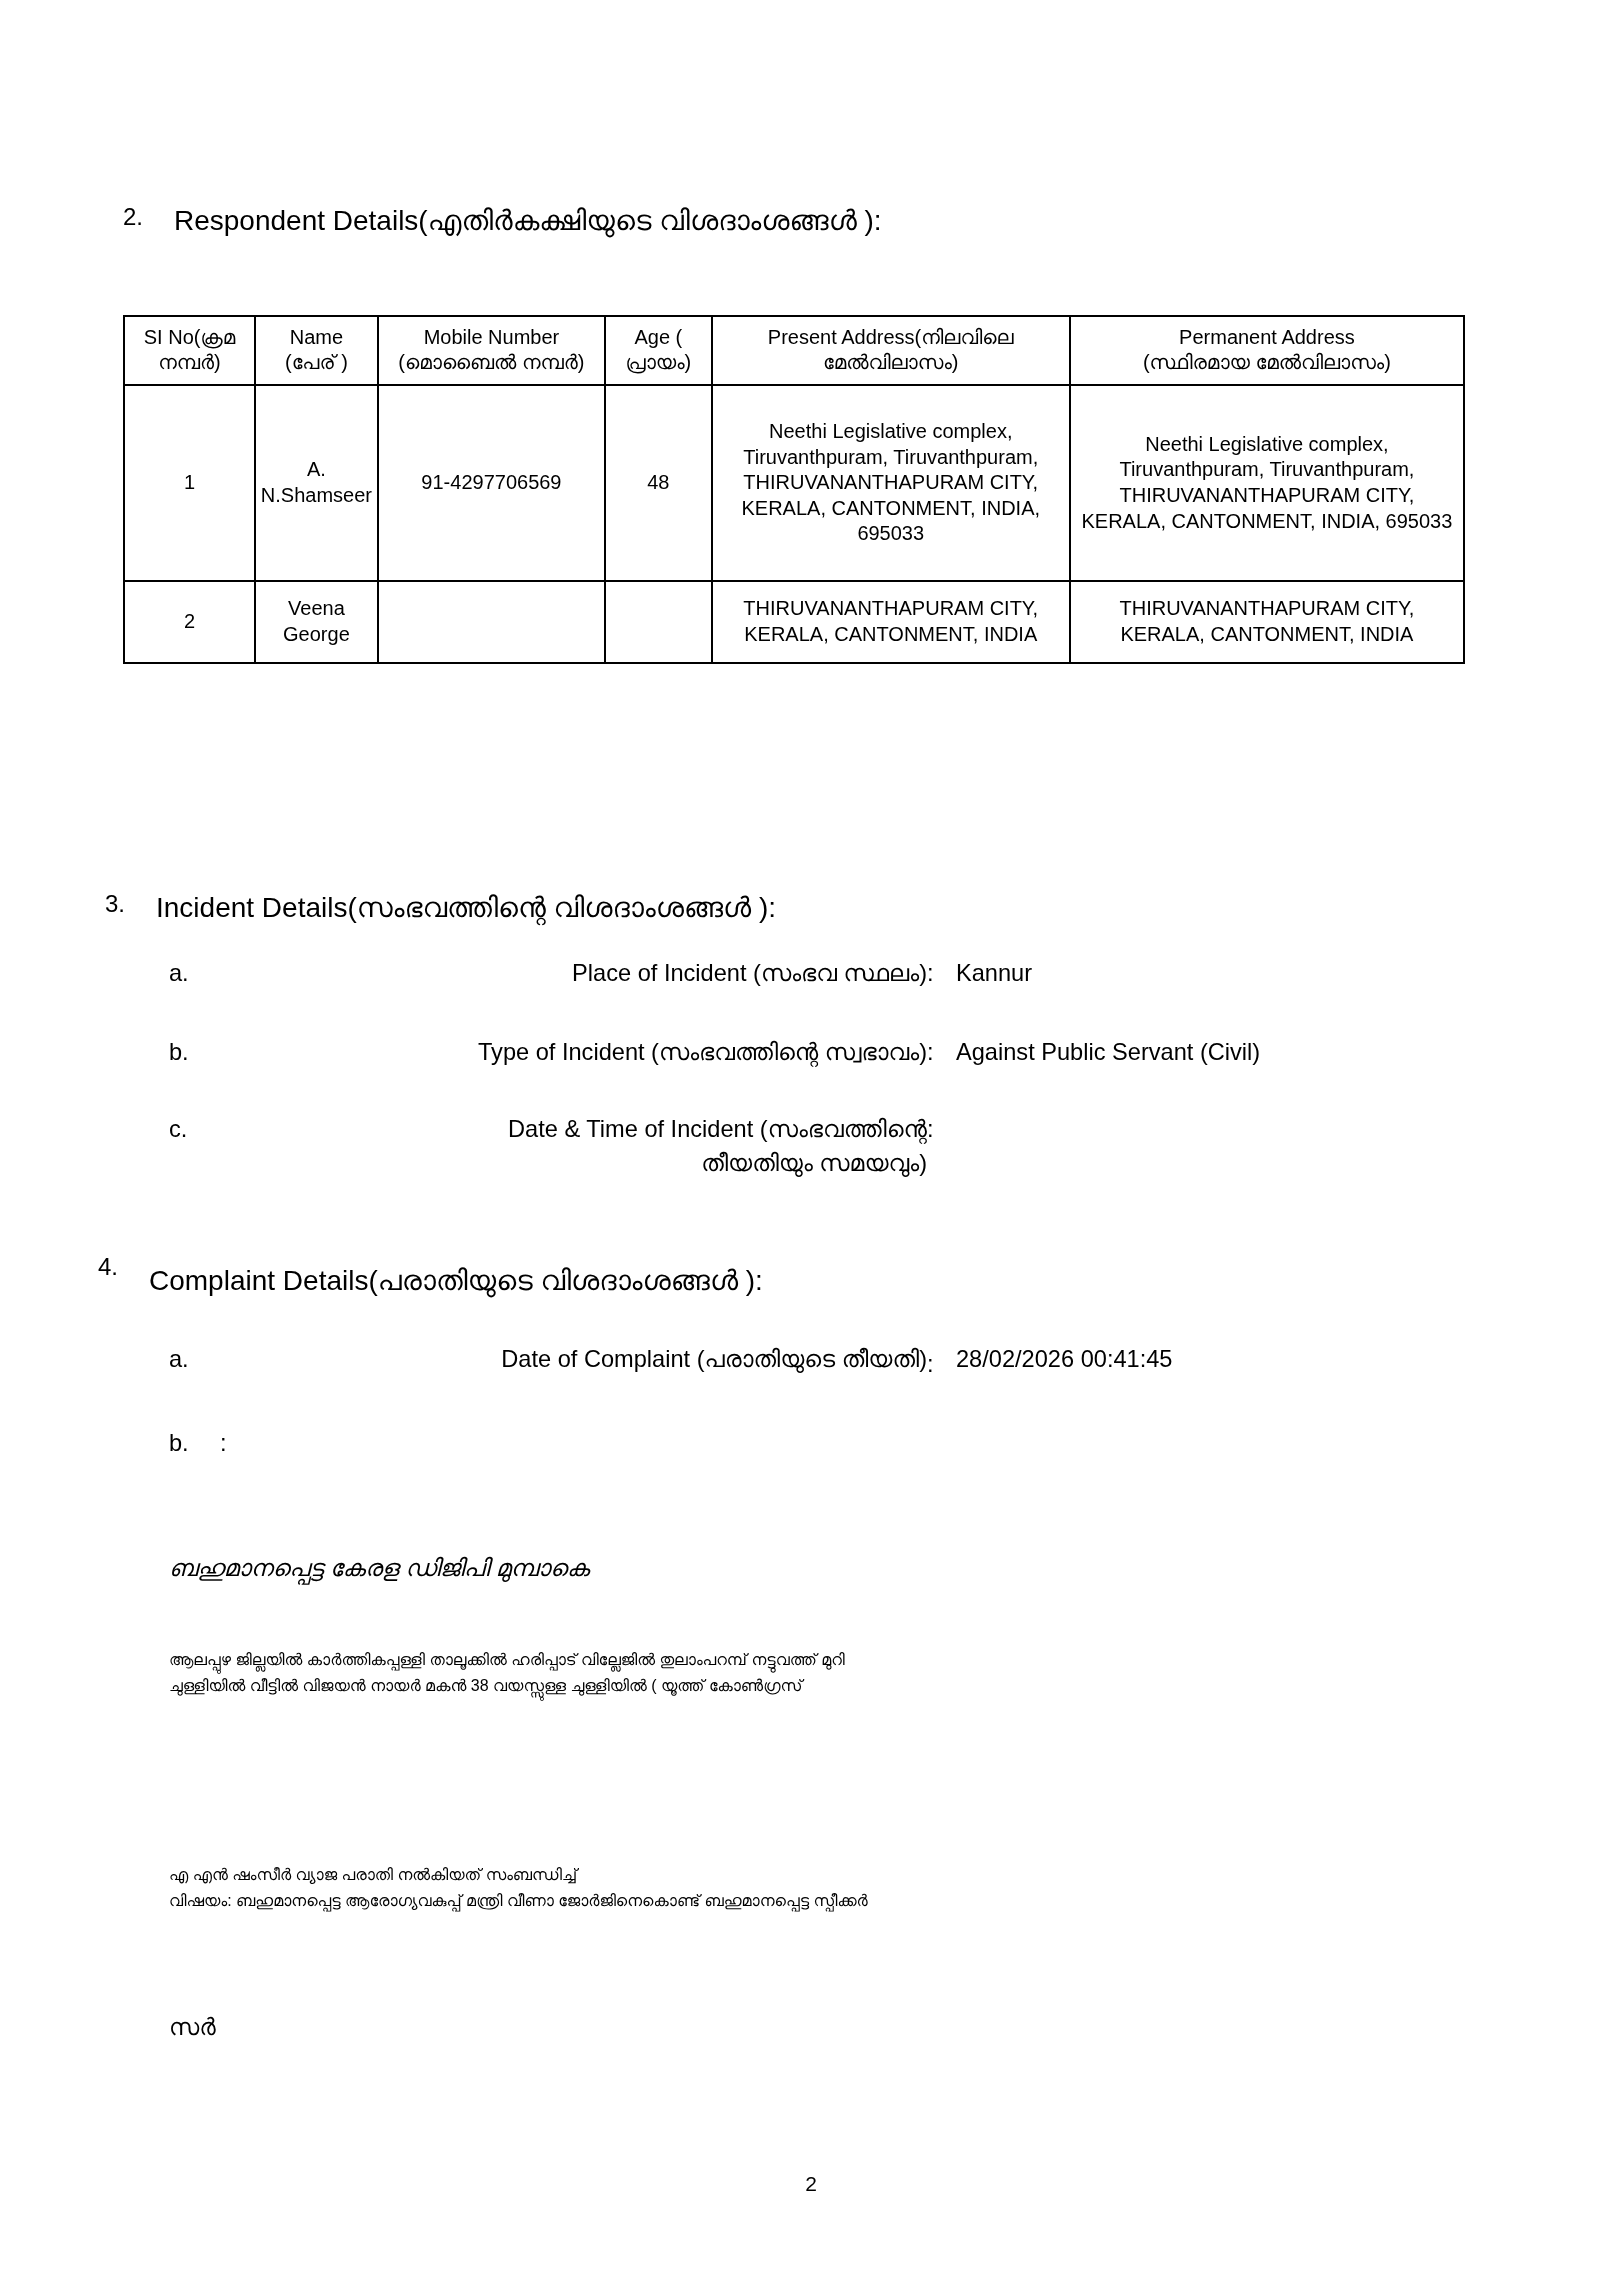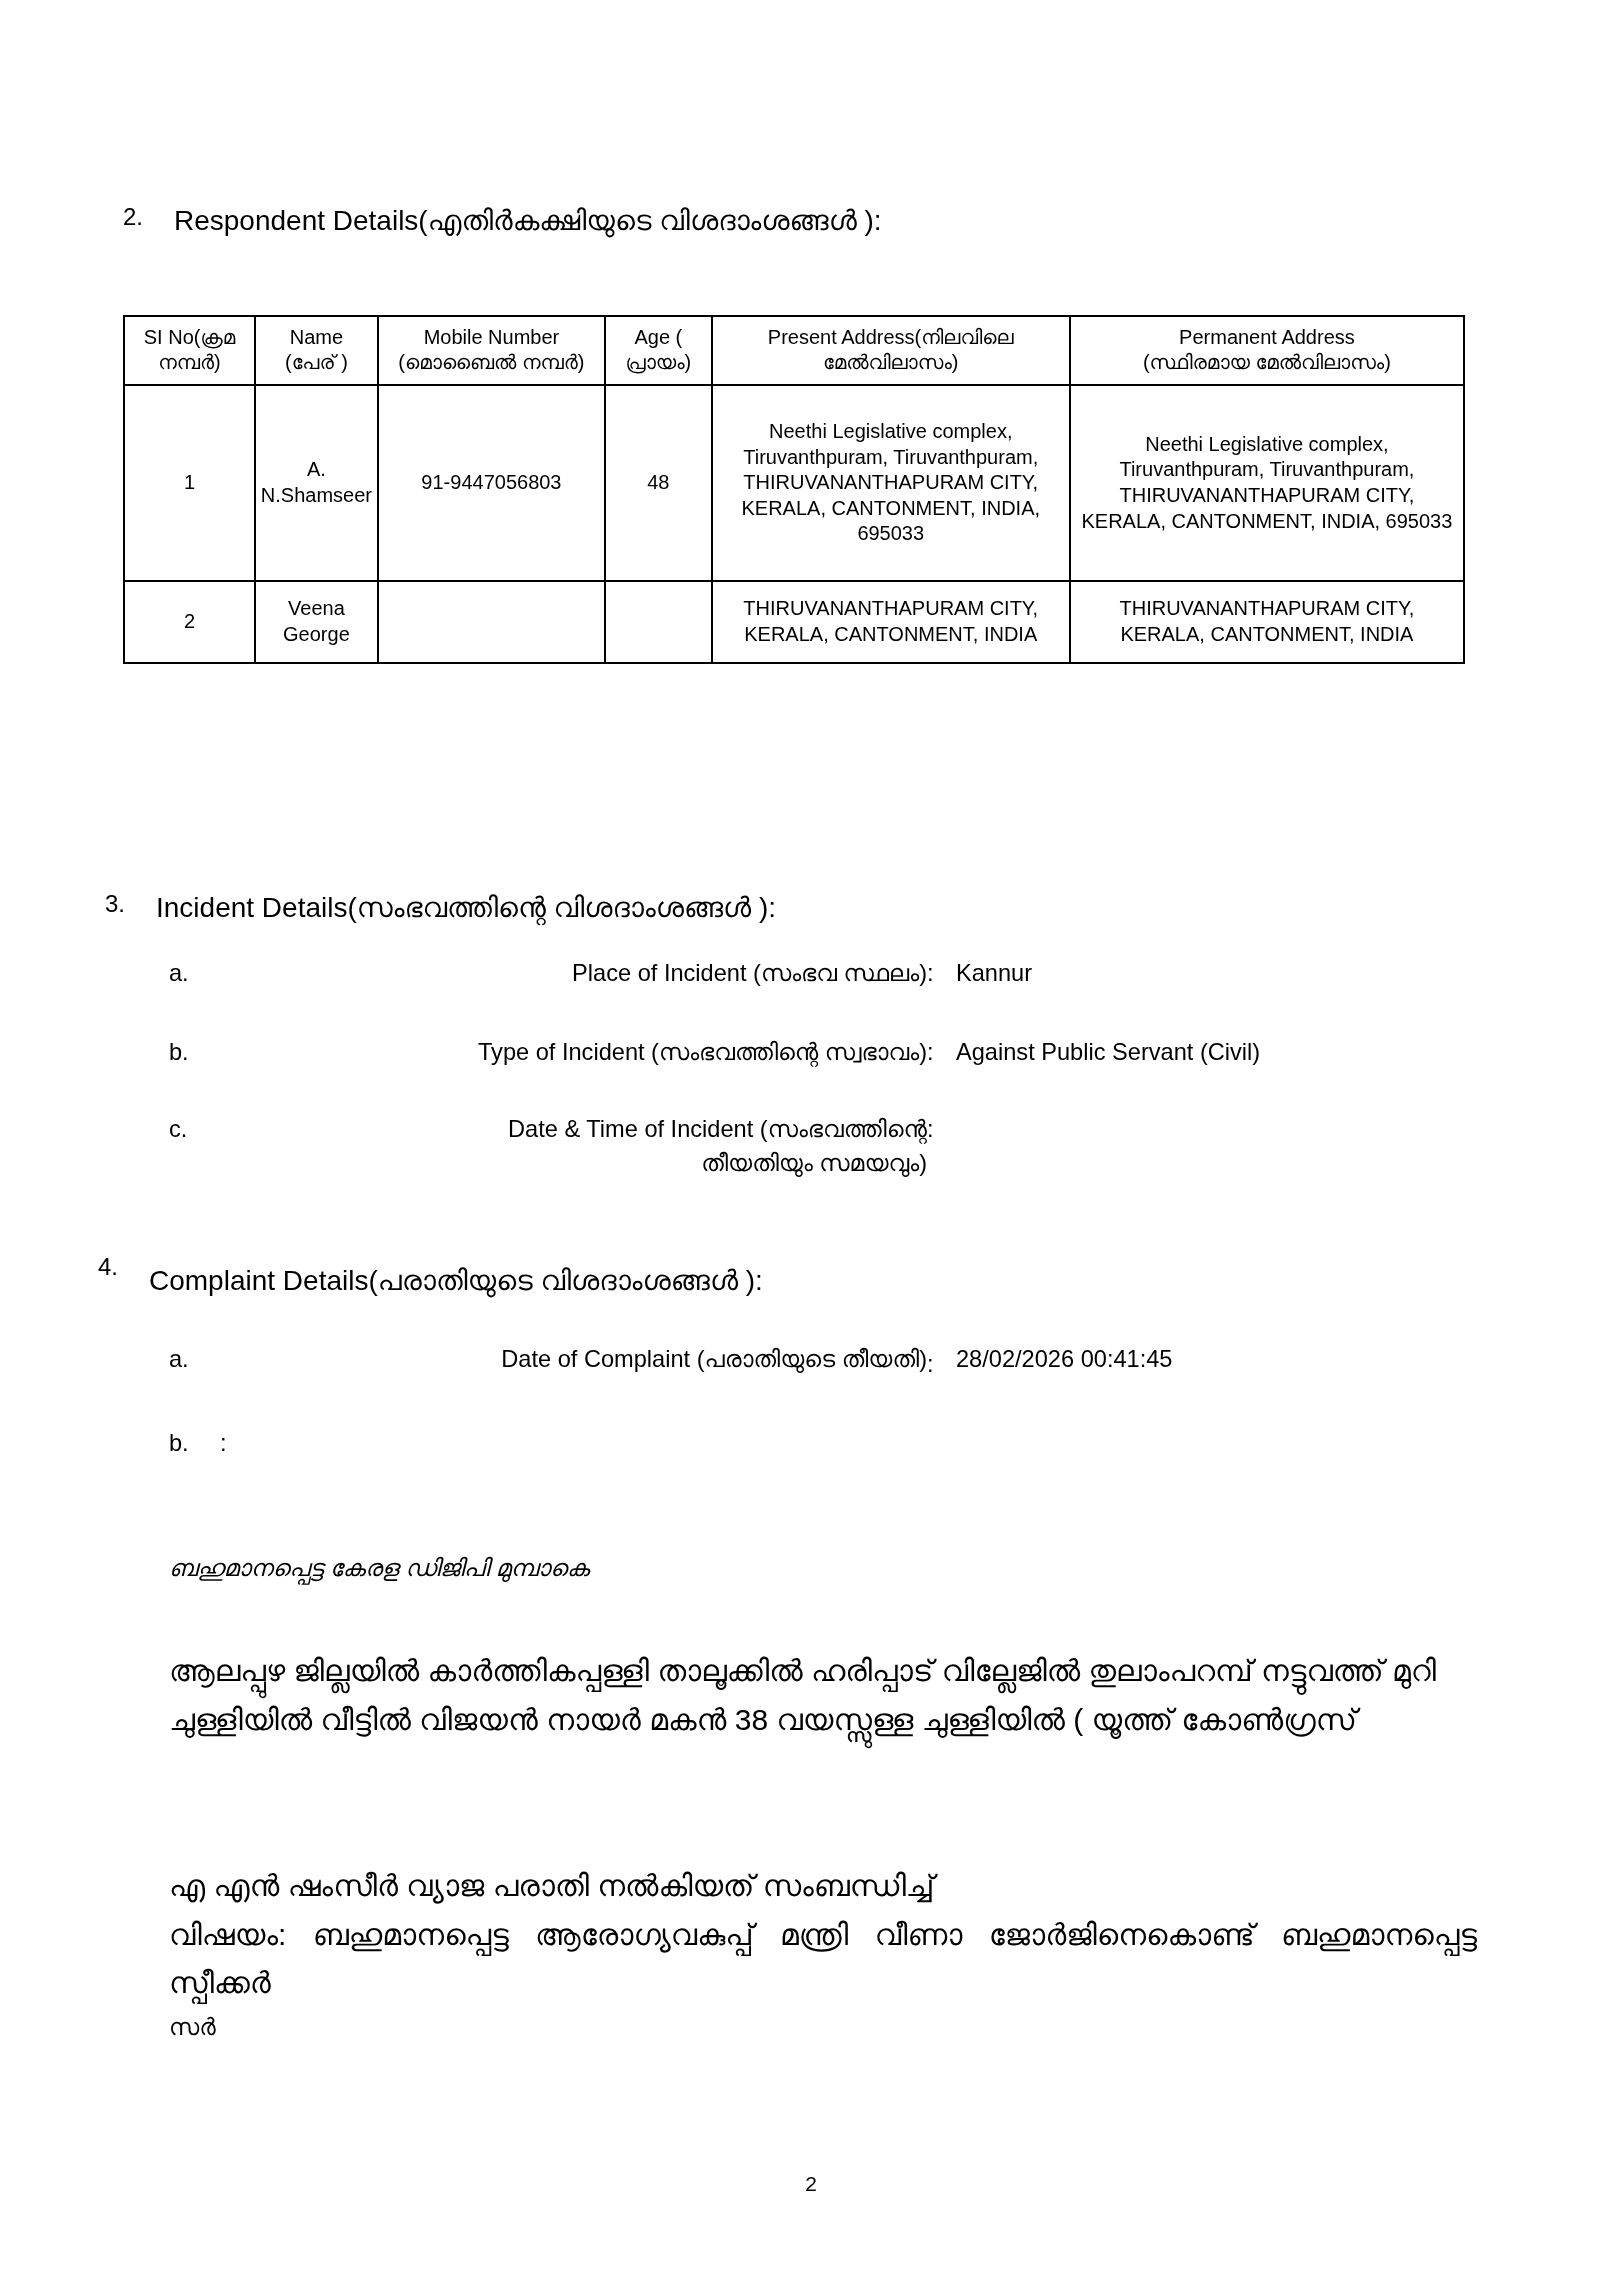--- a/index.html
+++ b/index.html
@@ -103,21 +103,21 @@
 
   
   .body-para {
     position: absolute;
     font-size: 23.6px;
     line-height: 1.62;
     color: #000;
   }
   .body-block {
     position: absolute;
-    font-size: 30px;
+    font-size: 16px;
     line-height: 1.62;
     text-align: justify;
   }
 
   .page-number {
     position: absolute;
     left: 0;
     right: 0;
     text-align: center;
     font-size: 21px;
@@ -168,21 +168,21 @@
           <th>
             <span>Permanent Address</span><br>
             <span>(സ്ഥിരമായ മേൽവിലാസം)</span>
           </th>
         </tr>
       </thead>
       <tbody>
         <tr style="height:196px;">
           <td>1</td>
           <td>A. N.Shamseer</td>
-          <td>91-9447056803</td>
+          <td>91-4297706569</td>
           <td>48</td>
           <td>Neethi Legislative complex, Tiruvanthpuram, Tiruvanthpuram, THIRUVANANTHAPURAM CITY, KERALA, CANTONMENT, INDIA, 695033</td>
           <td>Neethi Legislative complex, Tiruvanthpuram, Tiruvanthpuram, THIRUVANANTHAPURAM CITY, KERALA, CANTONMENT, INDIA, 695033</td>
         </tr>
         <tr style="height:82px;">
           <td>2</td>
           <td>Veena George</td>
           <td></td>
           <td></td>
           <td>THIRUVANANTHAPURAM CITY, KERALA, CANTONMENT, INDIA</td>

